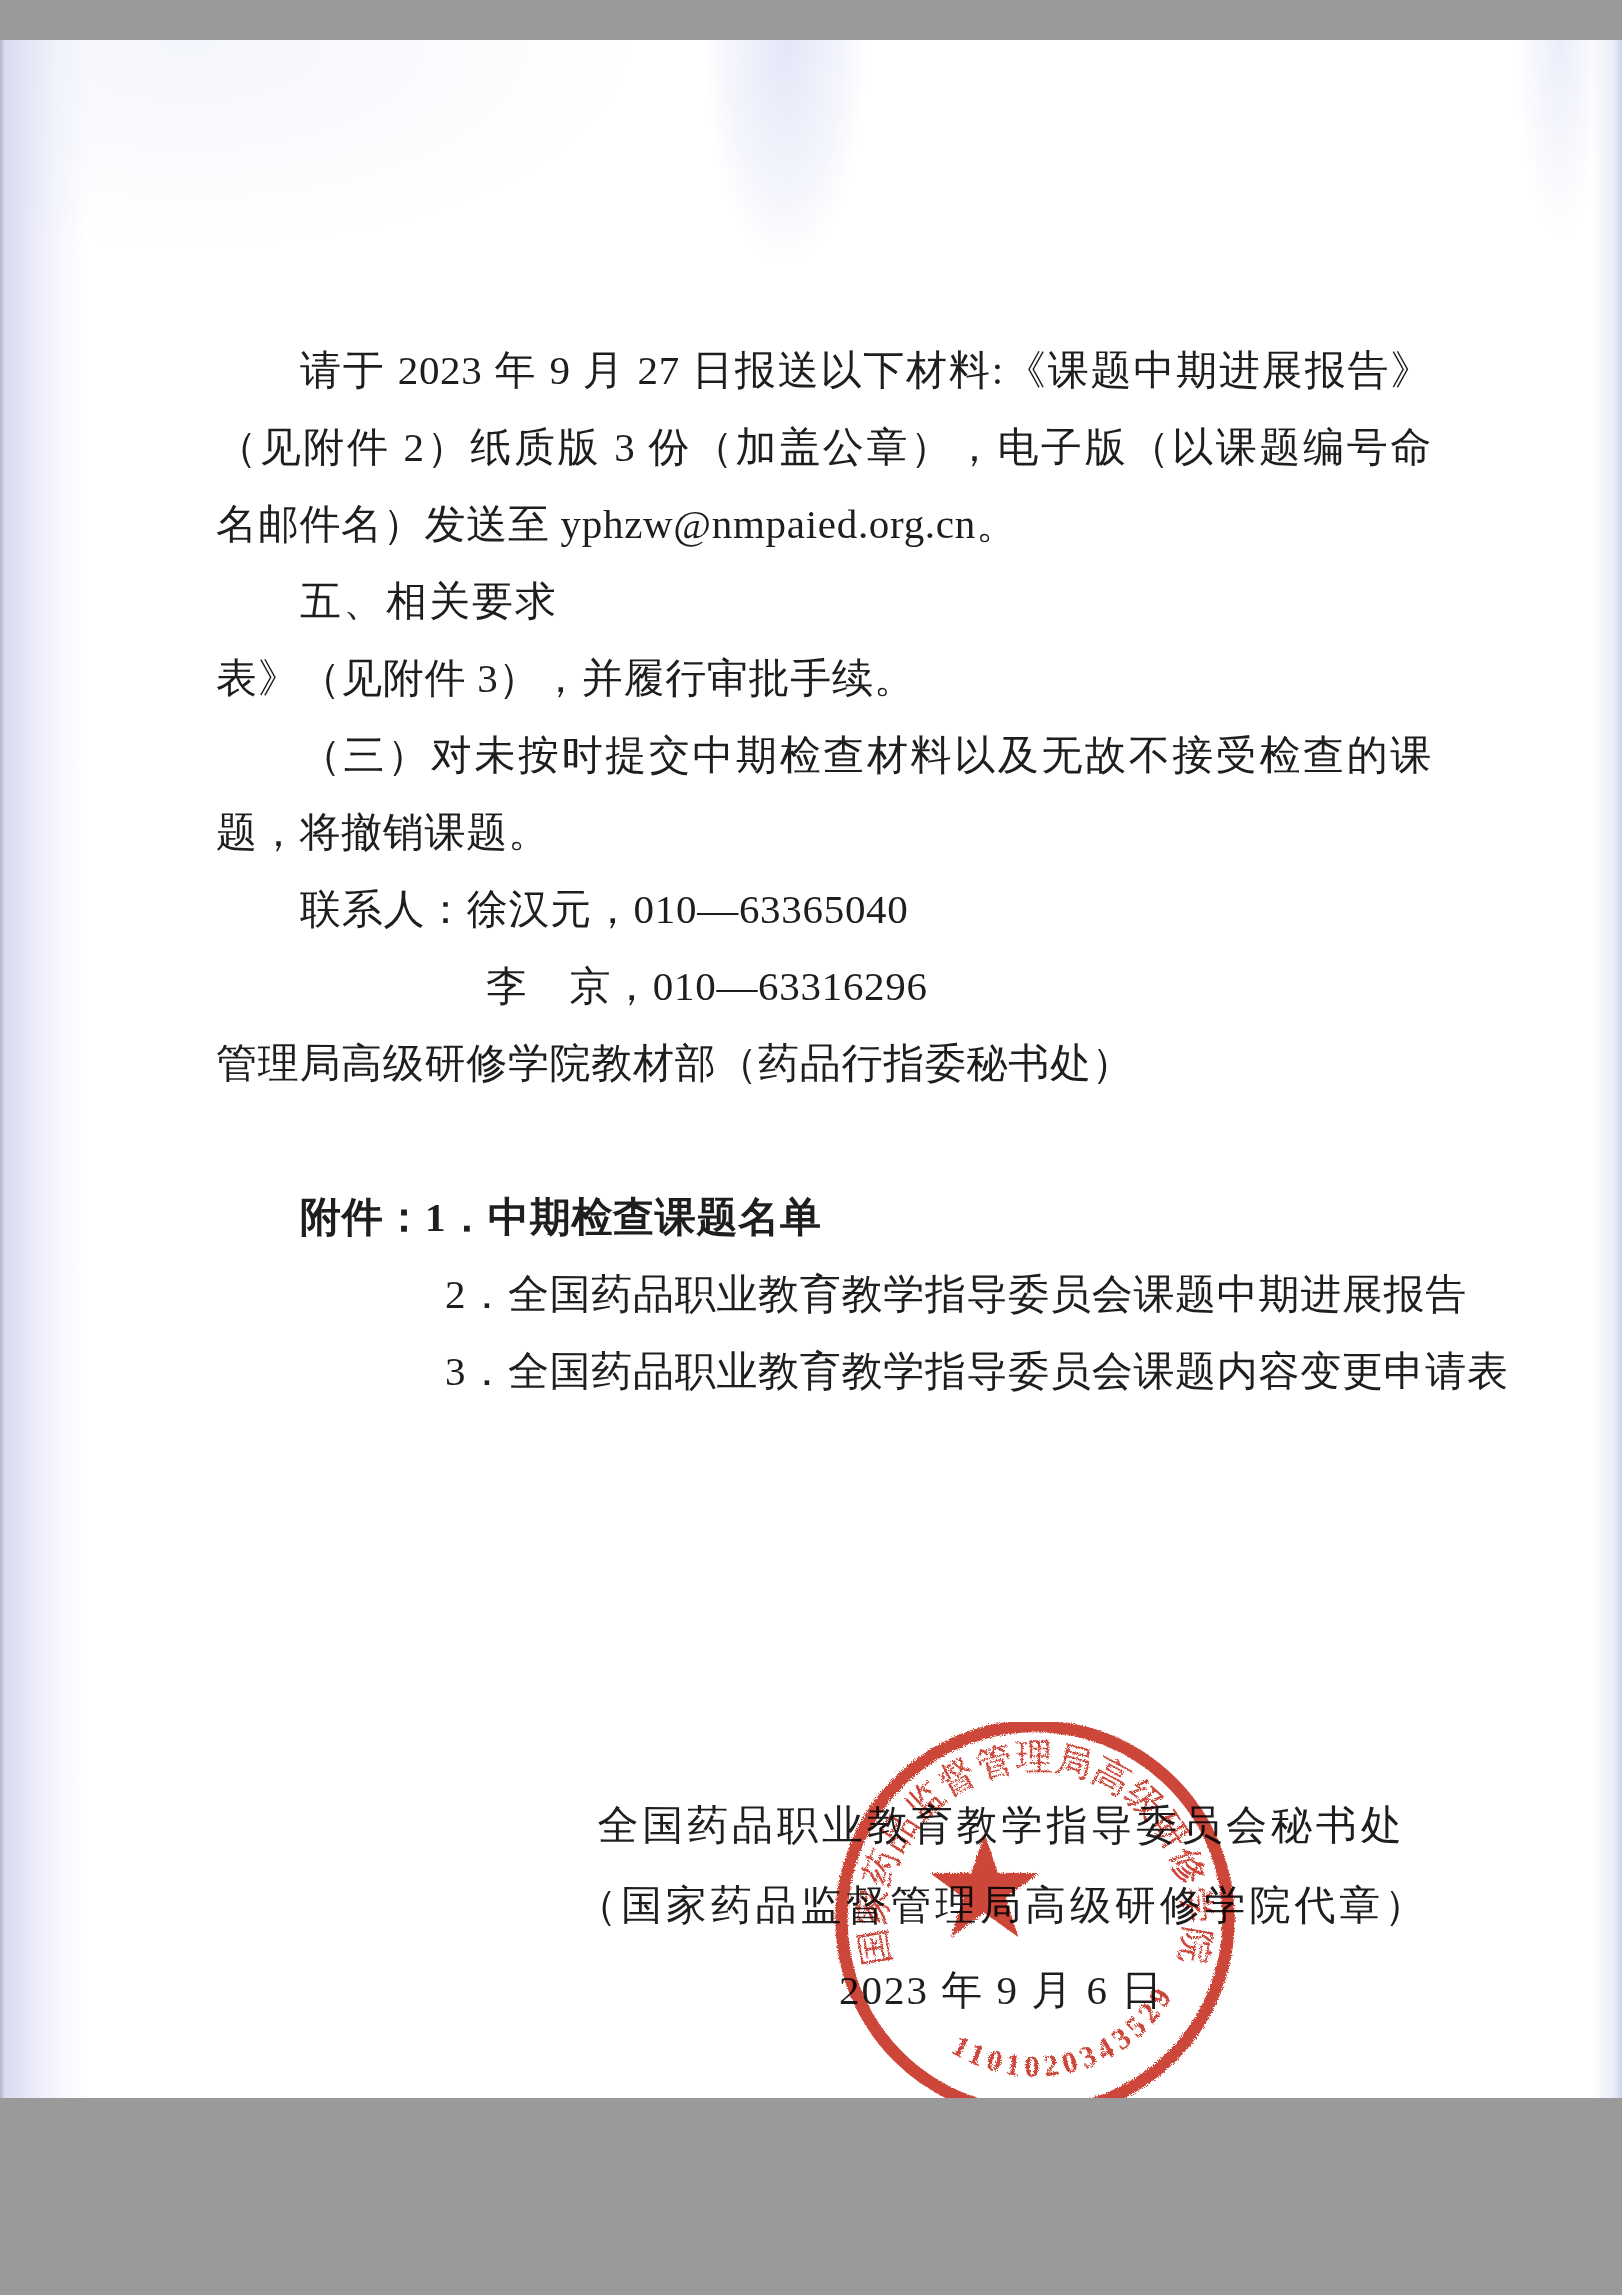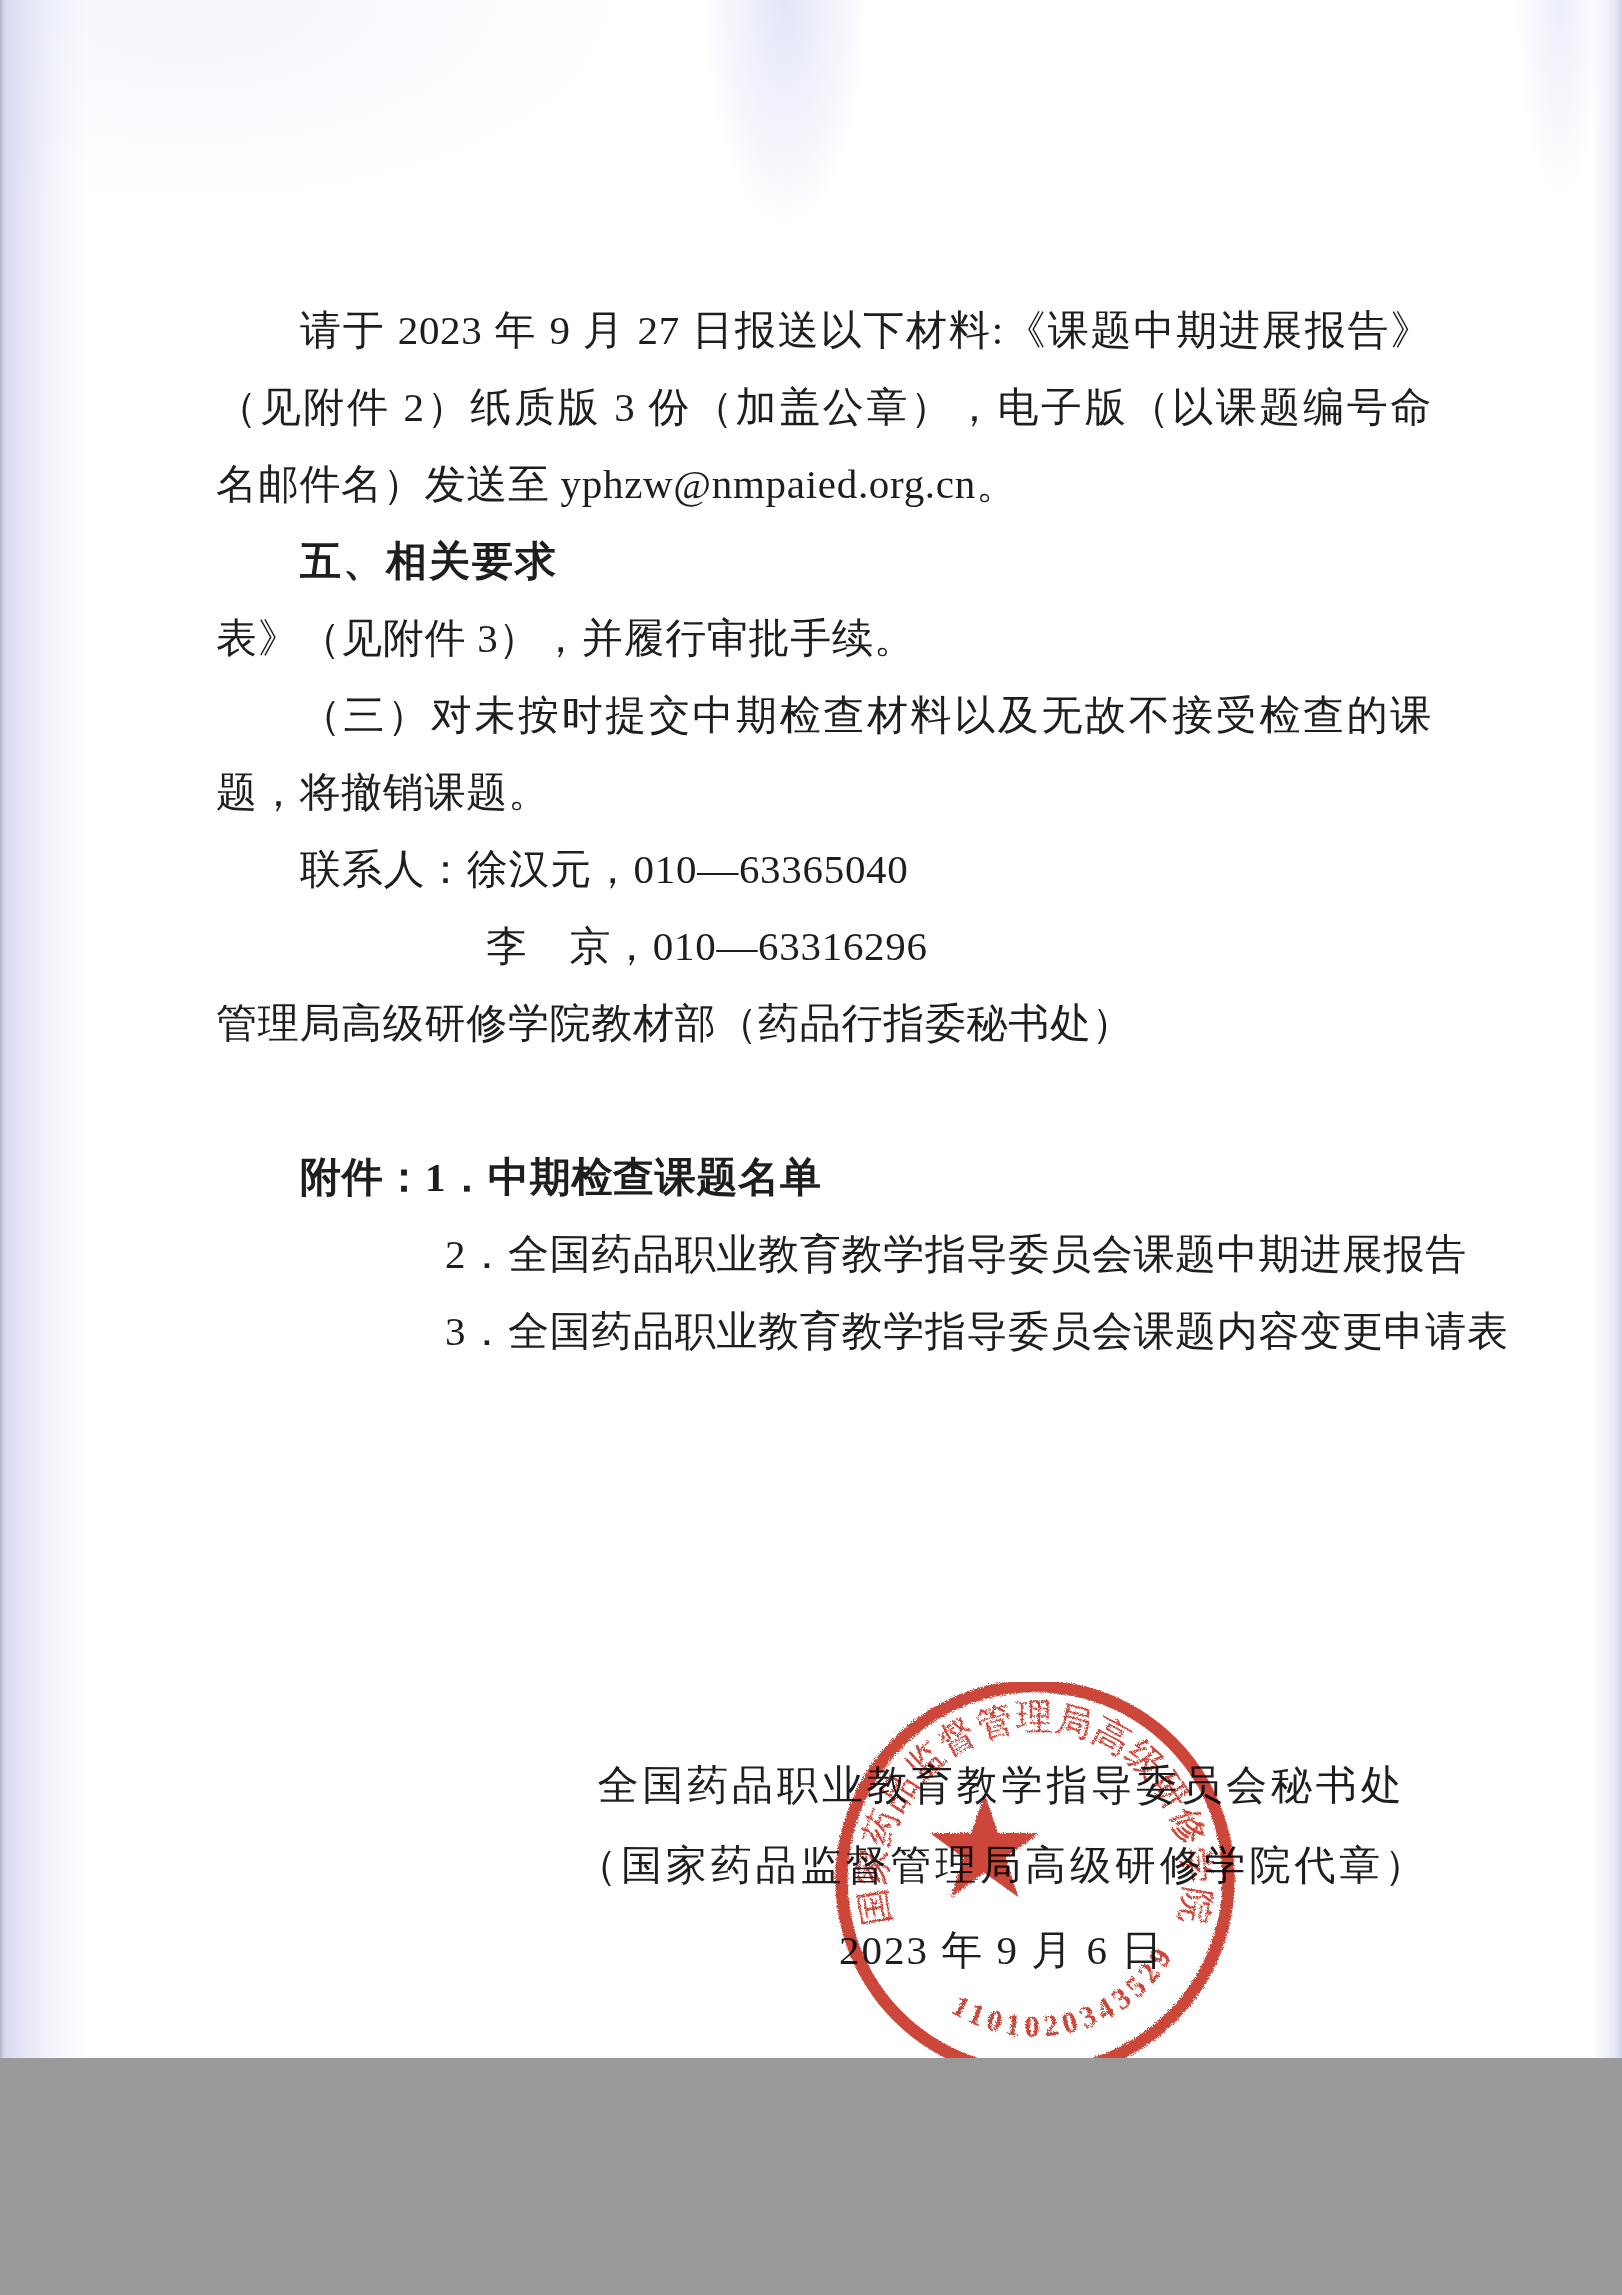--- a/index.html
+++ b/index.html
@@ -1,36 +1,36 @@
 <!DOCTYPE html>
 <html style="font-size:10.5px"><head>
 <meta charset="utf-8">
 <style>
   html,body{margin:0;padding:0;background:#9a9a9a;}
   .page{
     position:relative;width:1623px;height:2058px;background:#ffffff;overflow:hidden;
-    font-family:"Liberation Serif","DejaVu Serif",serif;color:#1e1e20;
+    font-family:"Liberation Serif","DejaVu Serif",serif;color:#1e1e20;margin-top:40px;
   }
   
   .edge-left{position:absolute;left:0;top:0;bottom:0;width:88px;pointer-events:none;
     background:linear-gradient(to right,#b4b5c2 0,#d8d9f0 4.6px,rgba(216,217,240,.55) 31px,rgba(224,227,248,.30) 58px,rgba(235,238,252,0) 88px);}
   .edge-right{position:absolute;right:0;top:0;bottom:0;width:31px;pointer-events:none;
     background:linear-gradient(to left,#ccd0e7 0,rgba(213,217,242,.5) 9.8px,rgba(224,229,250,0) 31px);}
   .streak-center{position:absolute;left:681px;top:0;width:209px;height:288px;pointer-events:none;
     background:radial-gradient(ellipse 105px 288px at 50% 0%,rgba(202,206,241,.5),rgba(209,214,244,.22) 55%,rgba(209,214,244,0) 78%);}
   .streak-right-top{position:absolute;left:1498px;top:0;width:124px;height:281px;pointer-events:none;
     background:radial-gradient(ellipse 62px 275px at 50% 0%,rgba(204,209,242,.38),rgba(204,209,242,0) 72%);}
   .wash-topleft{position:absolute;left:0;top:0;width:1047px;height:458px;pointer-events:none;
     background:radial-gradient(ellipse 589px 275px at 18% 0%,rgba(216,224,247,.28),rgba(216,224,247,0) 75%);}
   
   .content{position:absolute;left:216px;top:292px;width:1216px;}
   .ln{height:77px;line-height:77px;font-size:41px;letter-spacing:0.7px;white-space:nowrap;}
   .j{text-align:justify;text-align-last:justify;}
   .ind{text-indent:84px;}
-  .heading{font-family:"Liberation Sans","DejaVu Sans",sans-serif;font-weight:700;letter-spacing:2px;}
+  .heading{font-family:"Liberation Sans","DejaVu Sans",sans-serif;font-weight:400;letter-spacing:2px;}
   .contact2{padding-left:270px;}
   .list{padding-left:229px;}
   .gap-attach{margin-top:77px;font-weight:bold;}
   
   .signature{position:absolute;left:576px;top:1745px;width:851px;text-align:center;}
   .sig-line{height:80px;line-height:80px;font-size:41px;white-space:nowrap;}
   .sig-org{letter-spacing:3.9px;}
   .sig-behalf{letter-spacing:3.9px;}
   .sig-date{letter-spacing:2px;margin-top:5.2px;}
   

